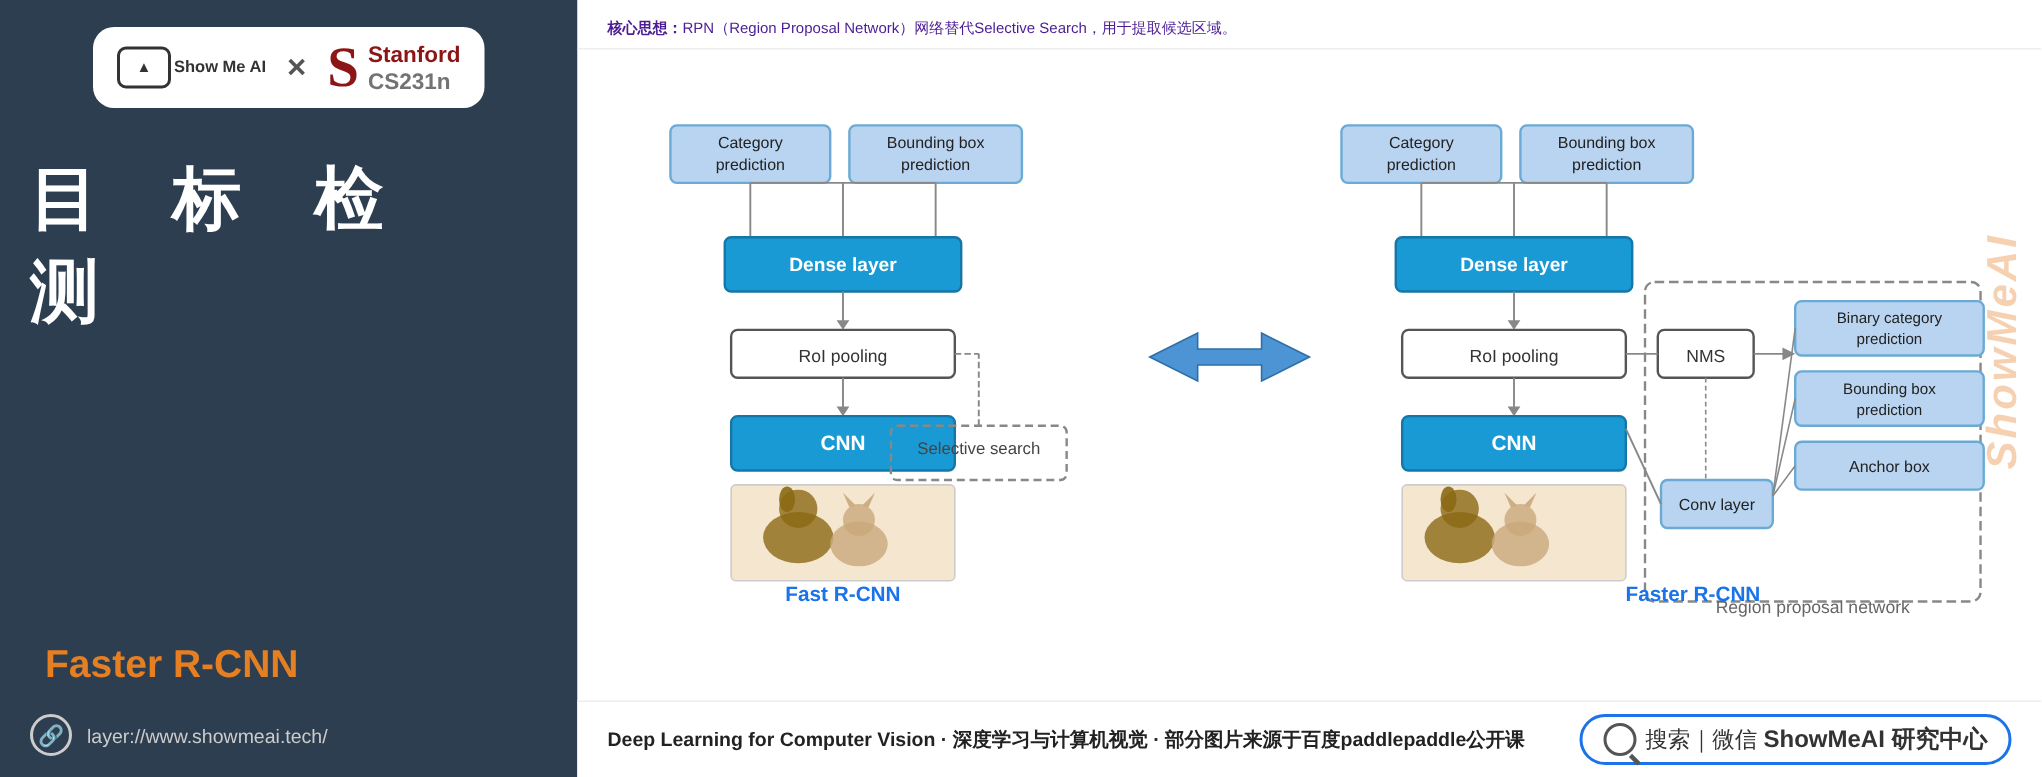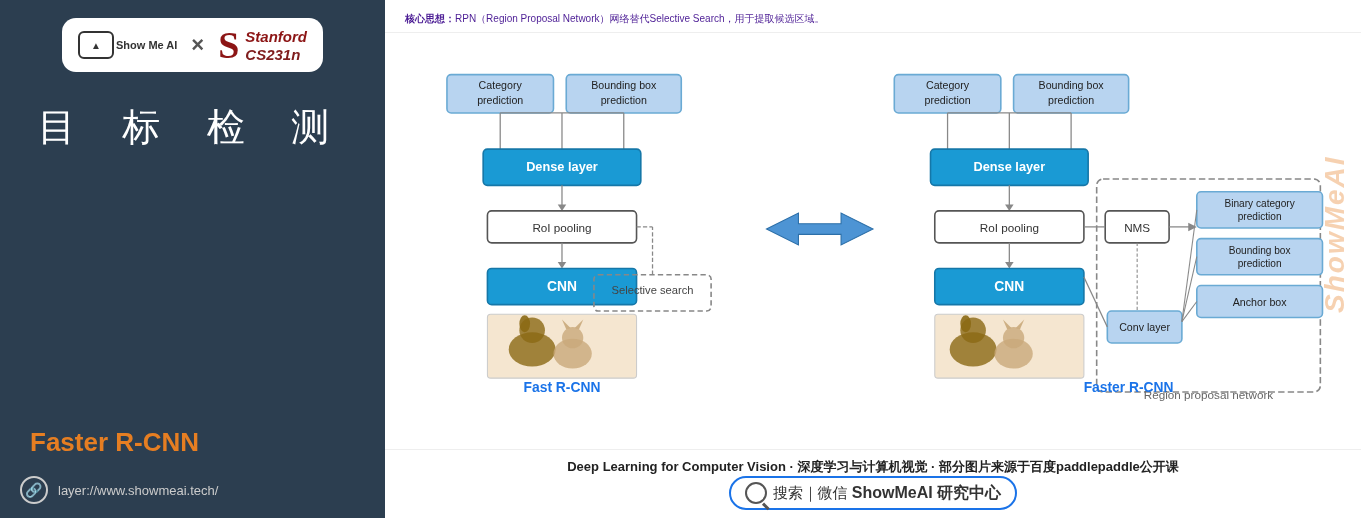--- a/index.html
+++ b/index.html
@@ -82,40 +82,39 @@
       font-weight: 900;
       color: #8c1515;
       font-family: Georgia, serif;
       line-height: 1;
     }
 
     .stanford-text {
       display: flex;
       flex-direction: column;
       align-items: flex-start;
-      font-style: italic;
     }
 
     .stanford-name {
       font-size: 15px;
       font-weight: bold;
       color: #8c1515;
       line-height: 1.2;
     }
 
     .stanford-course {
       font-size: 15px;
       font-weight: bold;
-      color: #7f1d1d;
+      color: #737373;
     }
 
     .main-title {
       color: #fff;
-      font-size: 38px;
-      font-weight: 400;
+      font-size: 46px;
+      font-weight: 700;
       letter-spacing: 18px;
       margin: 10px 0 20px;
       font-family: 'SimHei', 'Microsoft YaHei', sans-serif;
     }
 
     .sidebar-bottom {
       position: absolute;
       bottom: 14px;
       left: 20px;
       display: flex;
@@ -197,21 +196,20 @@
       align-items: center;
     }
 
     .bottom-bar {
       display: flex;
       align-items: center;
       justify-content: space-between;
       padding: 8px 20px;
       border-top: 1px solid #eee;
       background: #fff;
-      flex-direction: column;
     }
 
     .bottom-text {
       font-size: 13px;
       color: #555;
       font-family: 'Courier New', monospace;
     }
 
     .bottom-text span {
       font-weight: bold;

